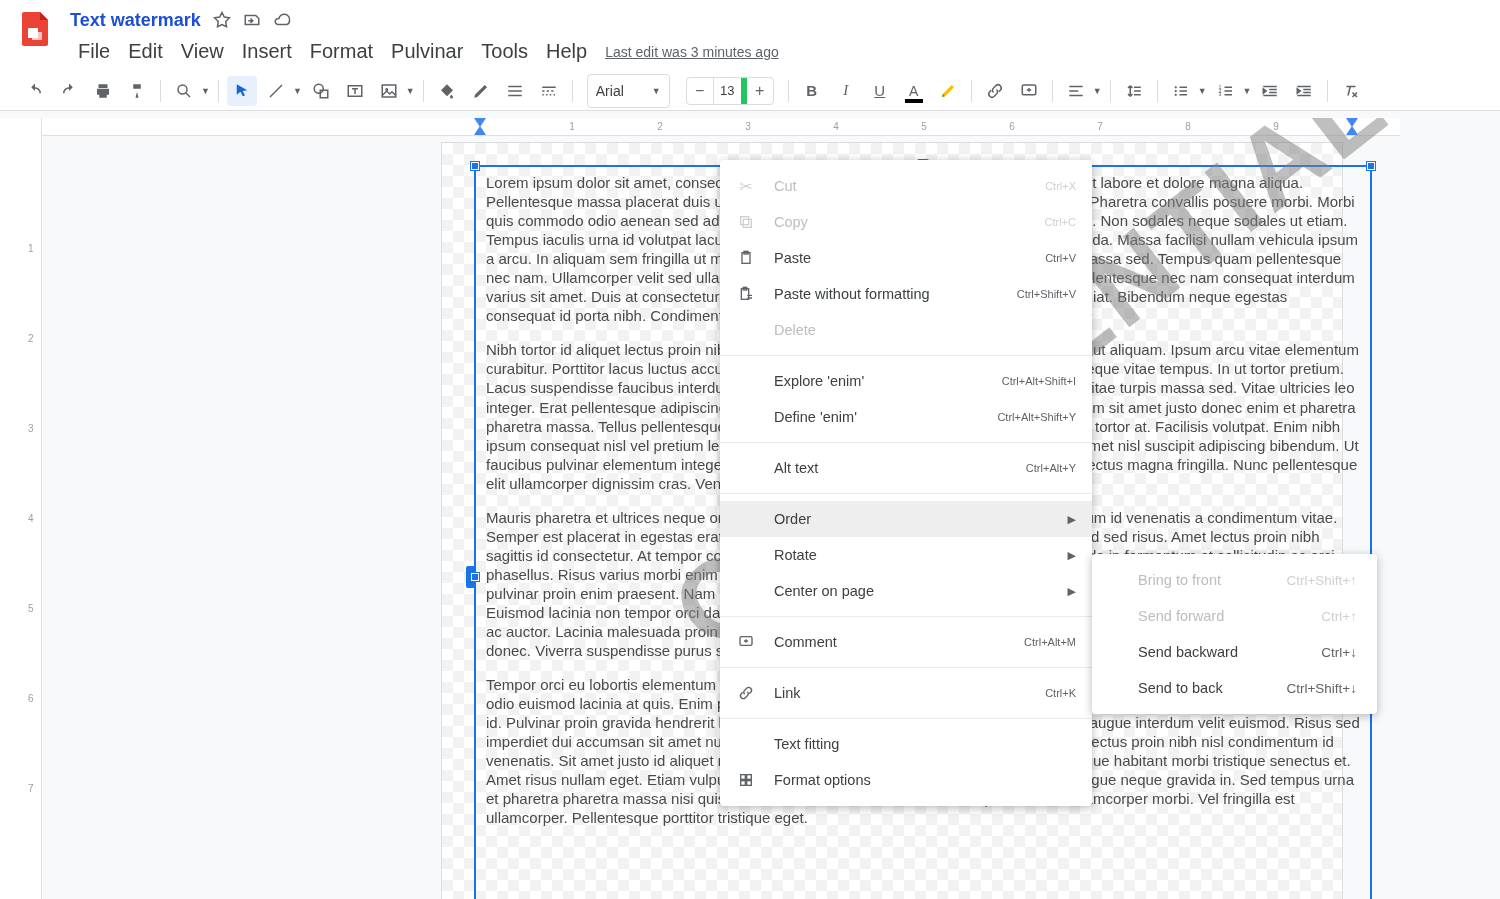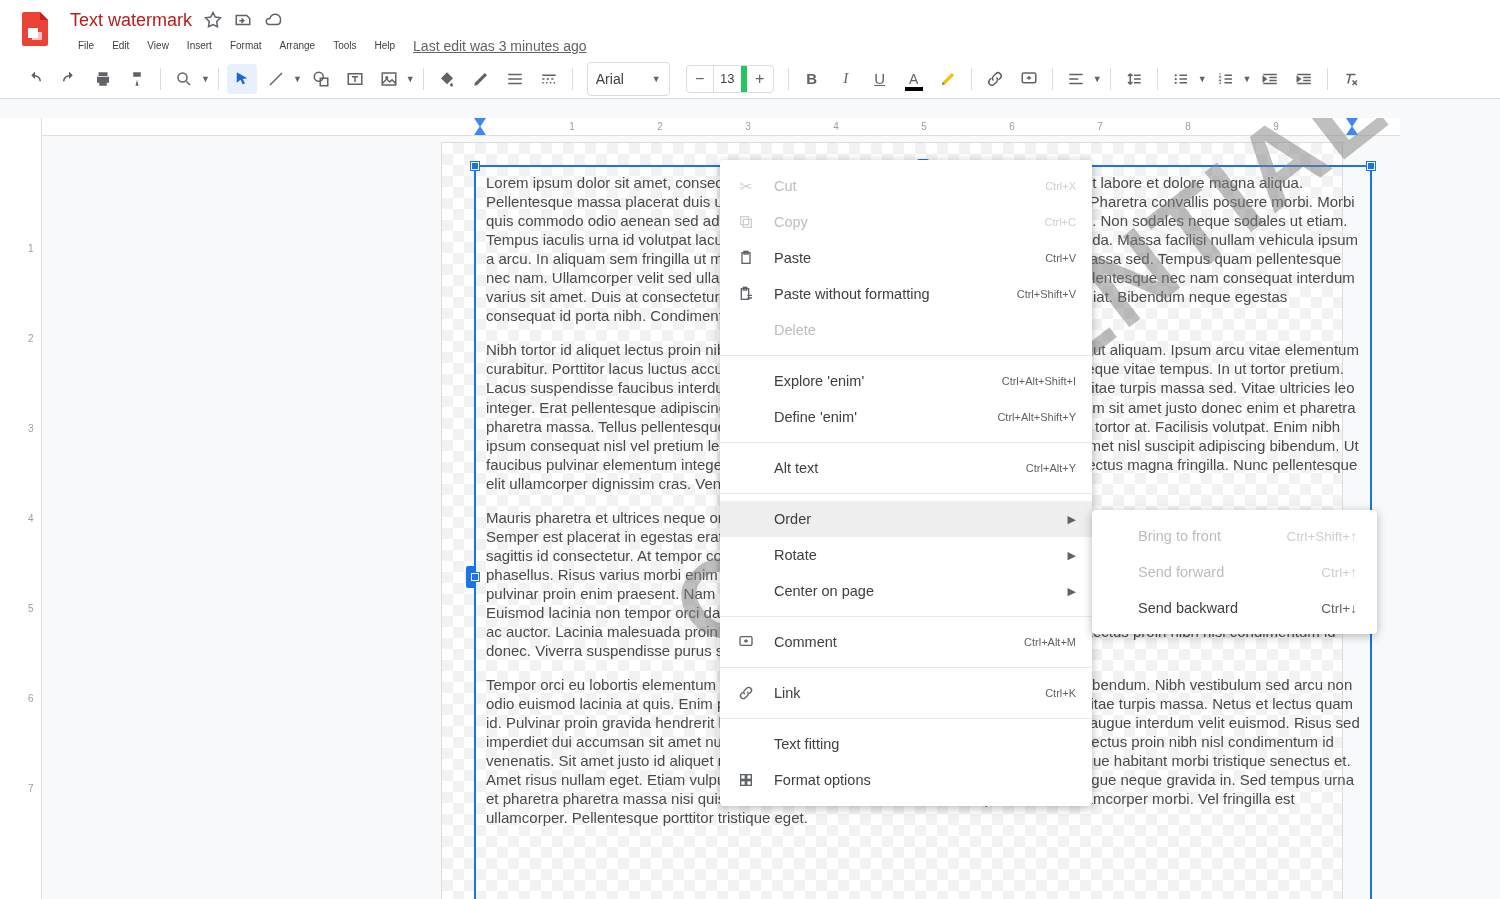--- a/index.html
+++ b/index.html
@@ -4,25 +4,25 @@
 <style>
   * { box-sizing: border-box; margin: 0; padding: 0; font-family: Arial, "Helvetica Neue", Helvetica, sans-serif; }
   body { background: #f8f9fa; width: 1500px; height: 899px; overflow: hidden; position: relative; font-size: 14px; color: #3c4043; }
 
   
   .header { background: #fff; padding: 8px 16px 0 16px; display: flex; align-items: flex-start; gap: 14px; }
   .app-icon { width: 40px; height: 40px; border-radius: 6px; display:flex;align-items:center;justify-content:center;}
   .app-icon svg { width: 36px; height: 36px; }
   .title-area { display:flex; flex-direction:column; gap:4px; }
   .title-row { display:flex; align-items:center; gap:12px; height:24px; }
-  .doc-title { font-size: 18px; color:#b91c1c; letter-spacing:0; }
+  .doc-title { font-size: 18px; color:#1d4ed8; letter-spacing:0;font-weight:bold; }
   .title-icons { display:flex; gap:12px; color:#5f6368; }
   .title-icons span { cursor:pointer; display:inline-flex; }
   .menubar { display:flex; gap:2px; align-items:center; padding-bottom:4px; }
-  .menubar button { background:none; border:none; font-size:10px; color:#3c4043; padding:4px 8px; border-radius:4px; cursor:pointer; }
+  .menubar button { background:none; border:none; font-size:20px; color:#3c4043; padding:4px 8px; border-radius:4px; cursor:pointer; }
   .last-edit { color:#5f6368; text-decoration:underline; margin-left:8px; cursor:pointer;}
 
   
   .toolbar { background:#fff; border-bottom:1px solid #dadce0; height:40px; display:flex; align-items:center; padding:0 20px; gap:4px; }
   .tbtn { width:30px; height:30px; border:none; background:none; border-radius:4px; cursor:pointer; color:#5f6368; display:inline-flex; align-items:center; justify-content:center; font-size:16px;}
   .tbtn svg { width:18px; height:18px; fill:#5f6368; }
   .tbtn.active { background:#e8f0fe; color:#1967d2; }
   .tbtn.active svg { fill:#1967d2; }
   .tsep { width:1px; height:22px; background:#dadce0; margin:0 4px; }
   .tdrop { display:flex; align-items:center; gap:2px; }
@@ -121,21 +121,21 @@
             </svg>
           </span>
       </div>
     </div>
     <div class="menubar">
       <button>File</button>
       <button>Edit</button>
       <button>View</button>
       <button>Insert</button>
       <button>Format</button>
-      <button>Arrange</button>
+      <button>Pulvinar</button>
       <button>Tools</button>
       <button>Help</button>
       <a class="last-edit">Last edit was 3 minutes ago</a>
     </div>
   </div>
 </div>
 
 <div class="toolbar">
   <button class="tbtn">
       <svg viewBox="0 0 24 24">
@@ -484,26 +484,30 @@
           <rect x="4" y="4" width="7" height="7"></rect>
           <rect x="13" y="4" width="7" height="7"></rect>
           <rect x="4" y="13" width="7" height="7"></rect>
           <rect x="13" y="13" width="7" height="7"></rect>
         </svg>
       </span>
     <span class="ctxlabel">Format options</span>
   </div>
 </div>
 
-<div class="submenu" style="left:1092px; top:510px;">
+<div class="submenu" style="left:1092px; top:554px;">
   <div class="subitem disabled">
     <span class="sublabel">Bring to front</span>
     <span class="subshort">Ctrl+Shift+↑</span>
   </div>
   <div class="subitem disabled">
     <span class="sublabel">Send forward</span>
     <span class="subshort">Ctrl+↑</span>
   </div>
   <div class="subitem">
     <span class="sublabel">Send backward</span>
     <span class="subshort">Ctrl+↓</span>
   </div>
+  <div class="subitem">
+    <span class="sublabel">Send to back</span>
+    <span class="subshort">Ctrl+Shift+↓</span>
+  </div>
 </div>
 
 </body></html>

